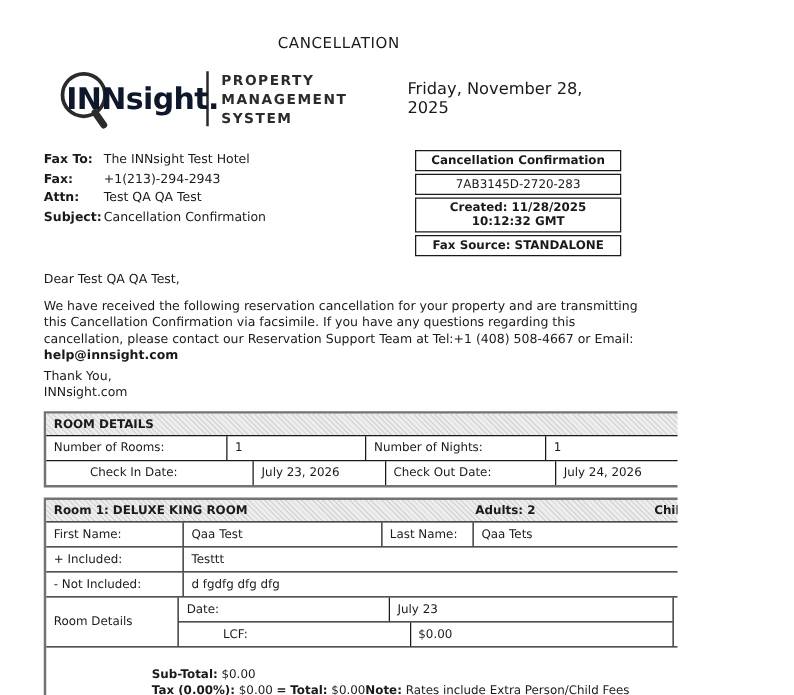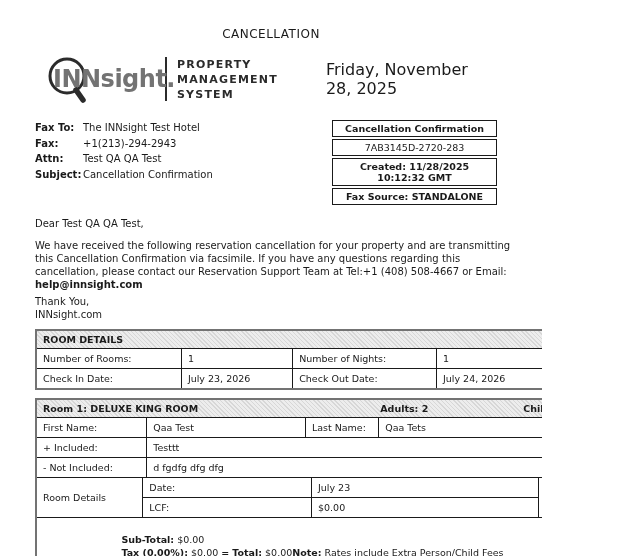--- a/index.html
+++ b/index.html
@@ -8,24 +8,24 @@
     position:relative; width:542px; height:556px; background:#fff;
     font-family:"DejaVu Sans", "Liberation Sans", sans-serif;
     color:#1a1a1a; overflow:hidden;
   }
   .doc-title { text-align:center; padding-top:27px; font-size:12px; letter-spacing:0.5px; }
 
   .header-row { display:flex; align-items:center; margin:13px 45px 0 45px; }
   .logo-wrap { display:flex; align-items:center; }
   .logo-mark { position:relative; width:118px; height:50px; }
   .logo-mark svg { position:absolute; left:0; top:0; }
-  .logo-text { position:absolute; left:8px; top:11px; font-size:24px; font-weight:600; color:#737373; letter-spacing:-0.5px; }
+  .logo-text { position:absolute; left:8px; top:11px; font-size:24px; font-weight:600; color:#0f172a; letter-spacing:-0.5px; }
   .logo-divider { width:2px; height:44px; background:#2b2b2b; margin:0 10px 0 2px; }
   .logo-tagline { font-size:11px; font-weight:bold; letter-spacing:1.2px; color:#2b2b2b; line-height:15px; }
-  .header-date { margin-left:auto; font-size:16px;padding-left:48px; }
+  .header-date { margin-left:auto; font-size:13px;padding-left:48px; }
 
   .info-row { display:flex; margin:16px 45px 0 35px; }
   .fax-block { font-size:10px; line-height:15.5px; }
   .fax-line { display:flex; }
   .fax-label { font-weight:bold; width:48px; }
   .conf-box { margin-left:auto; width:165px; font-size:9.5px; }
   .conf-cell { border:1px solid #1a1a1a; text-align:center; padding:2px 2px; margin-top:2px; }
   .conf-cell:first-child { margin-top:0; }
   .bold { font-weight:bold; }
 
@@ -33,21 +33,21 @@
   .letter .greeting { margin-bottom:9px; }
   .letter .closing-block { margin-top:4px; }
 
   .tbl { margin:0 45px 0 35px; width:555px; border:2px solid #737373; font-size:9.5px; }
   .hatch {
     background-color:#ededed;
     background-image:repeating-linear-gradient(45deg, #d7d7d7 0, #d7d7d7 1px, rgba(0,0,0,0) 1px, rgba(0,0,0,0) 3px);
   }
   .tbl-hd { font-weight:bold; padding:3px 6px; border-bottom:1px solid #1a1a1a; display:flex; align-items:center; }
   .row { display:flex; border-bottom:1px solid #1a1a1a; }
-  .row:last-child { border-bottom:none; }
+  .row:last-child { border-bottom:none;padding-left:29px; }
   .cell { padding:4px 6px; border-right:1px solid #1a1a1a; display:flex; align-items:center; }
   .cell:last-child { border-right:none; }
 
   .rd-c1 { width:26.3%; } .rd-c2 { width:20.2%; } .rd-c3 { width:26.1%; } .rd-c4 { width:27.4%; }
 
   .r1-hd .adults { margin-left:auto; } .r1-hd .children { margin-left:95px; }
   .nm-c1 { width:20%; } .nm-c2 { width:28.8%; } .nm-c3 { width:13.3%; } .nm-c4 { width:37.9%; }
   .inc-c1 { width:20%; } .inc-c2 { width:80%; }
   .sub-row { display:flex; border-bottom:1px solid #1a1a1a; }
   .sub-left { width:19.3%; border-right:1px solid #1a1a1a; display:flex; align-items:center; padding:4px 6px; }

